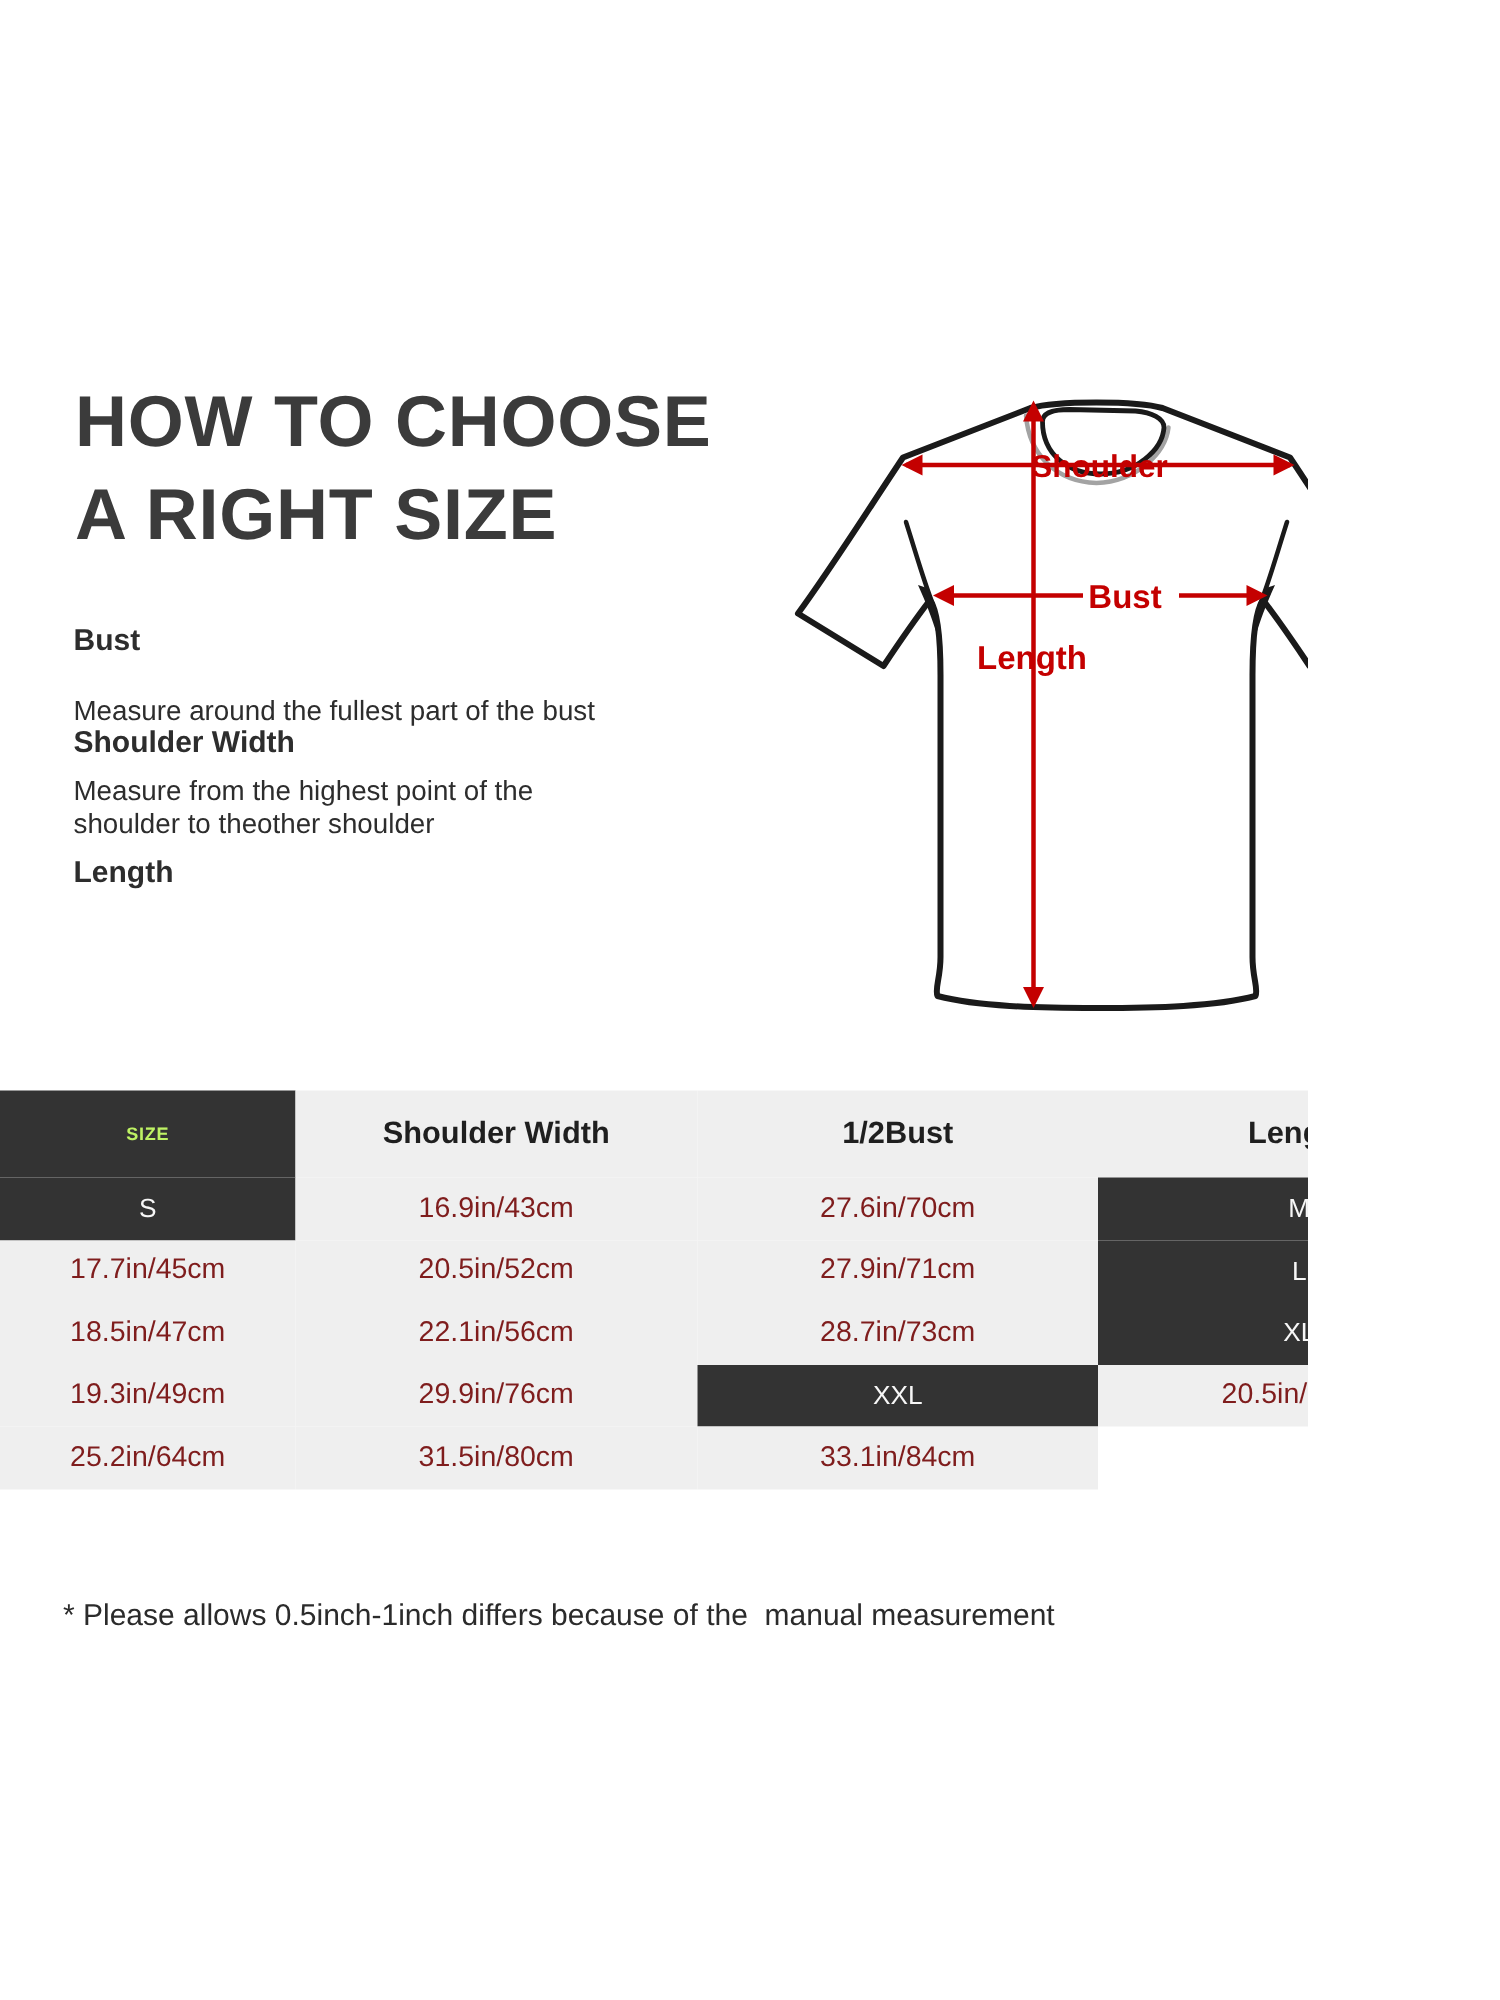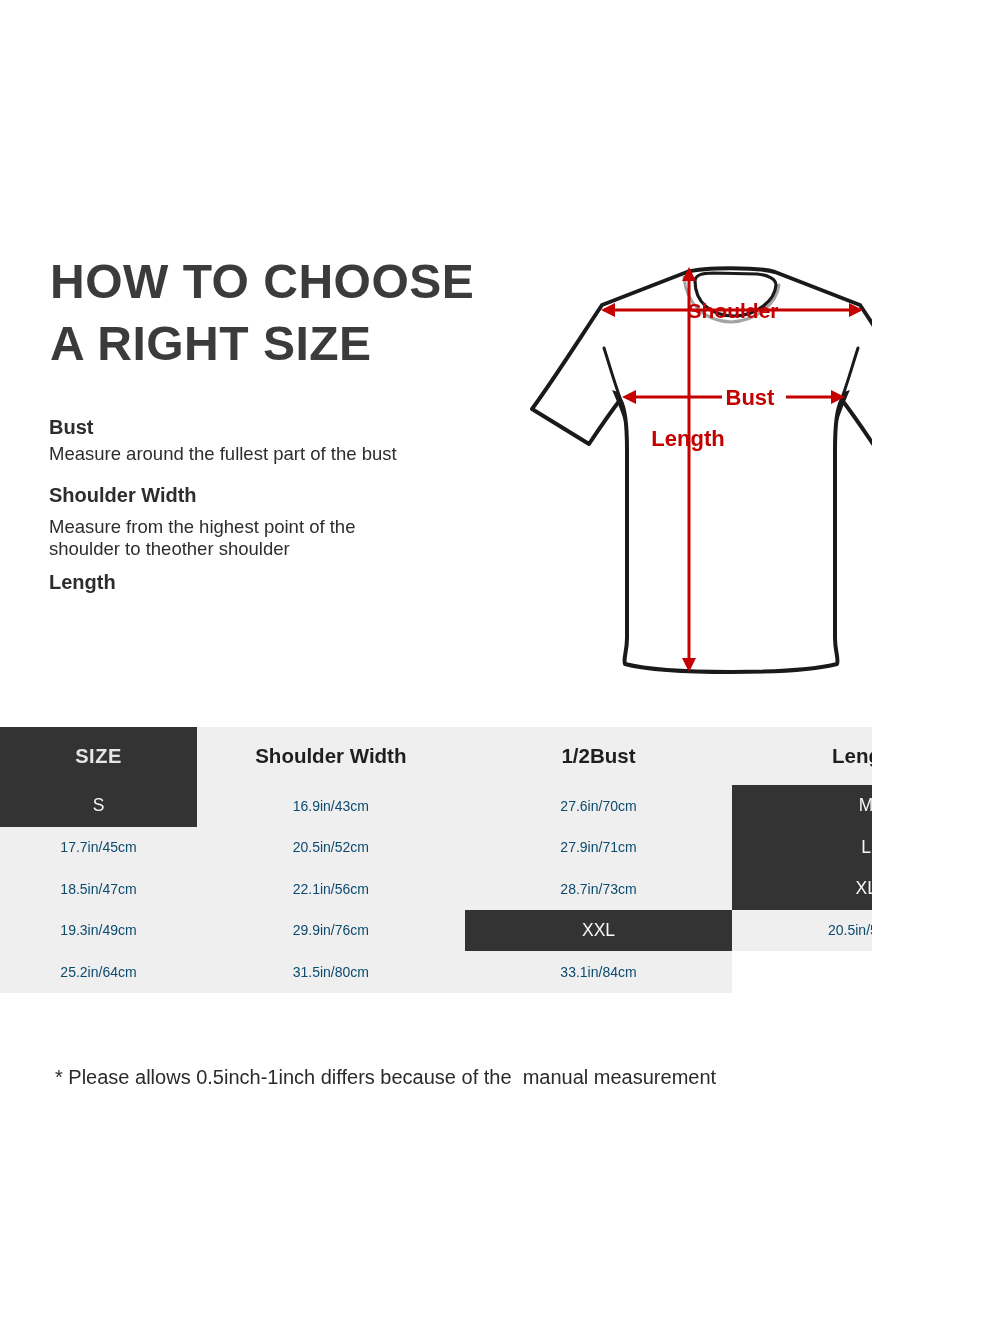--- a/index.html
+++ b/index.html
@@ -14,21 +14,21 @@
   
   .title {
     position:absolute; left:50px; top:251px;
     font-size:48px; line-height:62px; font-weight:700;
     color:var(--title-text,#3b3b3b); letter-spacing:0.5px;
   }
   .section { position:absolute; left:49px; width:400px; }
   .section-heading { font-size:20px; font-weight:700; color:var(--body-text,#2d2d2d); }
   .section-line { font-size:18.5px; line-height:21.5px; color:var(--body-text,#2d2d2d); }
   #sec-bust    { top:416px; }
-  #sec-bust .section-desc     { margin-top:4px; }
+  #sec-bust .section-desc     { margin-top:24px; }
   #sec-shoulder{ top:484px; }
   #sec-shoulder .section-desc { margin-top:9px; }
   #sec-length  { top:571px; }
   #sec-length .section-desc   { margin-top:9px; }
 
   
   .diagram { position:absolute; left:505px; top:248px; width:450px; height:440px; }
   .shirt-stroke { fill:#ffffff; stroke:#1a1a1a; stroke-width:4; stroke-linejoin:round; }
   .seam { fill:none; stroke:#1a1a1a; stroke-width:3; stroke-linecap:round; }
   .wedge { fill:#1a1a1a; stroke:none; }
@@ -41,28 +41,28 @@
 
   
   .size-table {
     position:absolute; left:0; top:727px; width:1000px; height:307px;
     display:grid; grid-template-columns:197px 1fr 1fr 1fr;
     grid-template-rows:58px repeat(6,1fr);
   }
   .cell { display:flex; align-items:center; justify-content:center; }
   .cell.dark  { background:var(--table-dark,#333333); }
   .cell.light { background:var(--table-light,#efefef); }
-  .hcell-size { color:#e5e5e5; font-size:20px; font-weight:700; letter-spacing:0.5px; }
+  .hcell-size { color:#bef264; font-size:12px; font-weight:700; letter-spacing:0.5px; }
   .hcell { color:#1f1f1f; font-size:20.5px; font-weight:700; }
   .scell { color:#f7f7f7; font-size:17.5px; }
-  .vcell { color:#0c4a6e; font-size:14px; }
+  .vcell { color:#7f1d1d; font-size:19px; }
 
   
   .note {
-    position:absolute; left:55px; top:1066px;
+    position:absolute; left:42px; top:1066px;
     font-size:20px; color:#2b2b2b; white-space:pre-wrap;
   }
 </style>
 </head>
 <body>
 
 <div class="page">
 
   <div class="title">
     <div>HOW TO CHOOSE</div>

